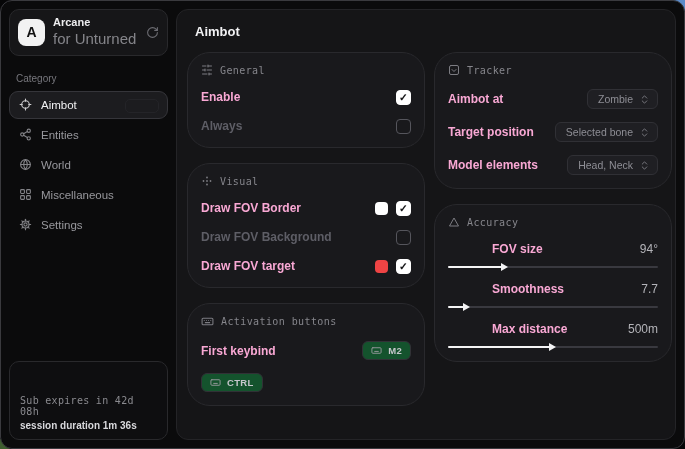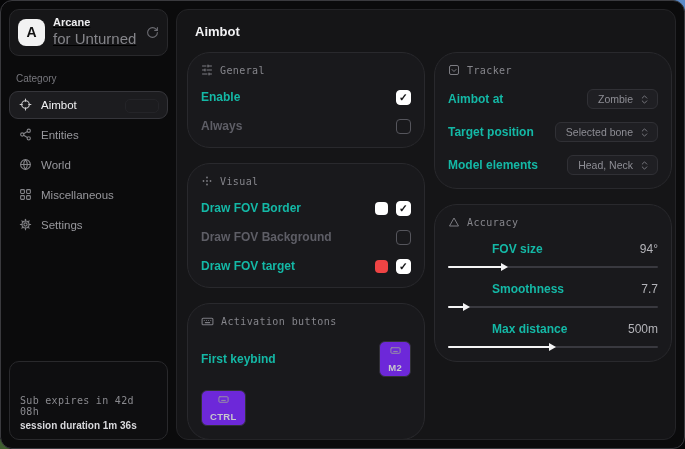--- a/index.html
+++ b/index.html
@@ -8,21 +8,21 @@
   .corner-speck { position:absolute; z-index:0; }
   .speck-tr { top:0; right:0; width:16px; height:11px; background:#5b8bc9; }
   .speck-bl { bottom:0; left:0; width:10px; height:10px; background:#3f5e2f; }
 
   .window { position:absolute; inset:0; z-index:1; display:flex; background:#0b0b0c; border:1px solid #3a3a3e; border-radius:12px; overflow:hidden; }
 
   
   .sidebar { width:175px; flex:none; padding:8px; display:flex; flex-direction:column; }
   .brand-card { display:flex; align-items:center; gap:8px; background:#161618; border:1px solid #29292c; border-radius:10px; padding:6px 8px; }
   .brand-logo { width:27px; height:27px; border-radius:8px; background:#f2f2f2; color:#111; font-weight:700; font-size:14px; display:flex; align-items:center; justify-content:center; flex:none; }
-  .brand-text { flex:1; line-height:1.25;text-decoration:underline; }
+  .brand-text { flex:1; line-height:1.25; }
   .brand-title { color:#ececee; font-size:11px; font-weight:700; }
   .brand-sub { color:#85858a; font-size:15px; }
   .brand-refresh { color:#6d6d73; display:flex; }
 
   .category { color:#77777d; font-size:10px; margin:17px 7px 7px; }
 
   .nav-item { display:flex; align-items:center; gap:9px; height:28px; padding:0 9px; border:1px solid transparent; border-radius:9px; color:#98989d; font-size:11.5px; margin-bottom:2px; position:relative; }
   .nav-item.active { background:#1c1c1f; border-color:#35353a; color:#f0f0f2; }
   .nav-item .nicon { display:flex; color:inherit; opacity:.85; }
   .nav-hint { position:absolute; right:8px; top:7px; width:34px; height:14px; border:1px solid #242428; border-radius:5px; }
@@ -36,29 +36,29 @@
   .main { flex:1; margin:8px 8px 8px 0; background:#151517; border:1px solid #242427; border-radius:12px; padding:13px 6px 12px 10px; overflow:hidden; }
   .page-title { color:#f2f2f4; font-size:13px; font-weight:700; margin:1px 0 13px 8px; }
   .columns { display:flex; gap:9px; align-items:flex-start; }
   .col { width:238px; flex:none; display:flex; flex-direction:column; gap:15px; }
 
   .card { background:#19191c; border:1px solid #29292d; border-radius:23px; padding:11px 13px 13px; }
   .card-header { display:flex; align-items:center; gap:7px; color:#86868c; font-family:"DejaVu Sans Mono", monospace; font-size:10px; letter-spacing:.4px; margin-bottom:2px; }
   .card-header .hicon { display:flex; color:#7c7c82; }
 
   .row { display:flex; align-items:center; justify-content:space-between; margin-top:13px; min-height:16px; }
-  .row-label { color:#14b8a6; font-size:12px; font-weight:600; }
+  .row-label { color:#f9a8d4; font-size:12px; font-weight:600; }
   .row.dim .row-label { color:#5e5e66; }
   .row-right { display:flex; align-items:center; gap:8px; }
 
   .checkbox { width:15px; height:15px; border-radius:4px; border:1.5px solid #55555c; display:flex; align-items:center; justify-content:center; color:#151517; font-size:10.5px; font-weight:700; line-height:1; }
   .checkbox.on { background:#ffffff; border-color:#ffffff; }
   .swatch { width:13px; height:13px; border-radius:4px; }
 
-  .keybind-btn { display:flex; align-items:center; gap:6px; background:#6d28d9; border:1px solid #313136; border-radius:6px; padding:3px 8px; color:#c7c7cc; font-size:9.5px; font-weight:600; letter-spacing:.3px;flex-direction:column; }
+  .keybind-btn { display:flex; align-items:center; gap:6px; background:#14532d; border:1px solid #313136; border-radius:6px; padding:3px 8px; color:#c7c7cc; font-size:9.5px; font-weight:600; letter-spacing:.3px; }
   .keybind-btn .kicon { display:flex; color:#9a9aa0; }
 
   .select-btn { display:flex; align-items:center; gap:6px; background:#1f1f23; border:1px solid #303035; border-radius:6px; padding:3px 7px 3px 10px; color:#8e8e95; font-size:10.5px;margin-left:12px; }
   .select-btn .sicon { display:flex; color:#7f7f86; }
 
   .slider-row { margin-top:14px; }
   .slider-head { display:flex; align-items:center; justify-content:space-between;padding-left:44px; }
   .slider-value { color:#b4b4b9; font-size:12px; }
   .slider { position:relative; height:2px; background:#39393f; border-radius:2px; margin-top:10px; }
   .slider-fill { position:relative; height:2px; background:#f4f4f5; border-radius:2px; }

